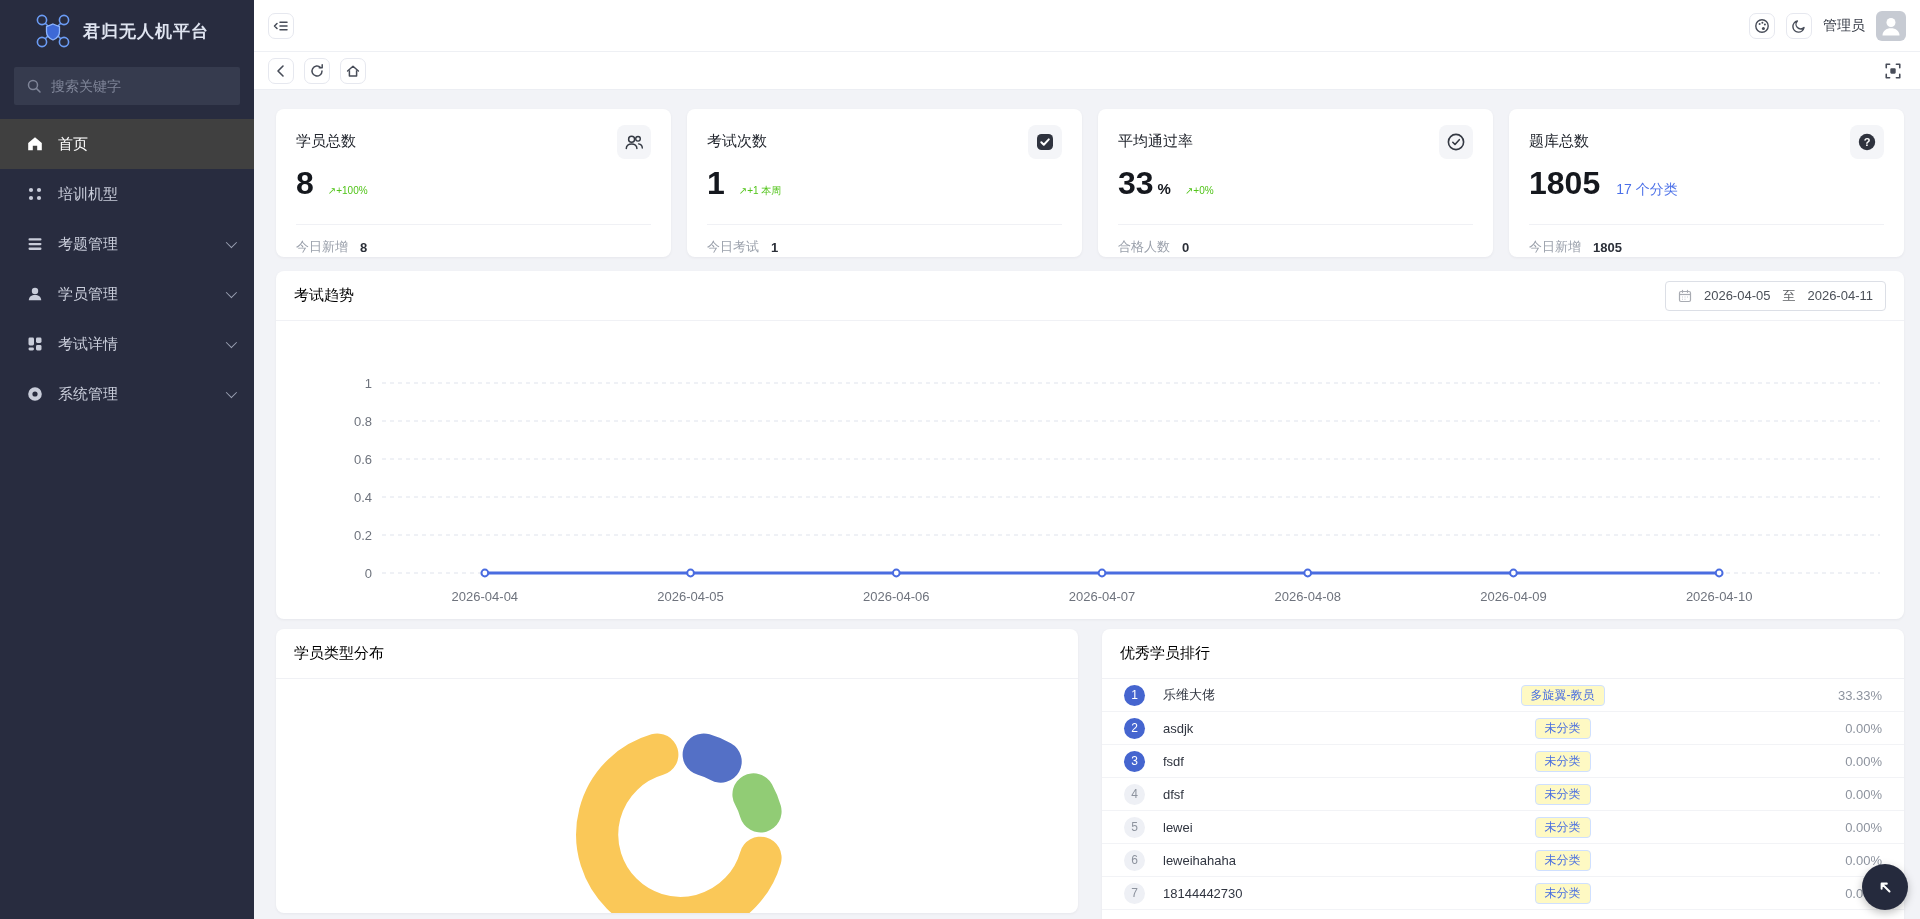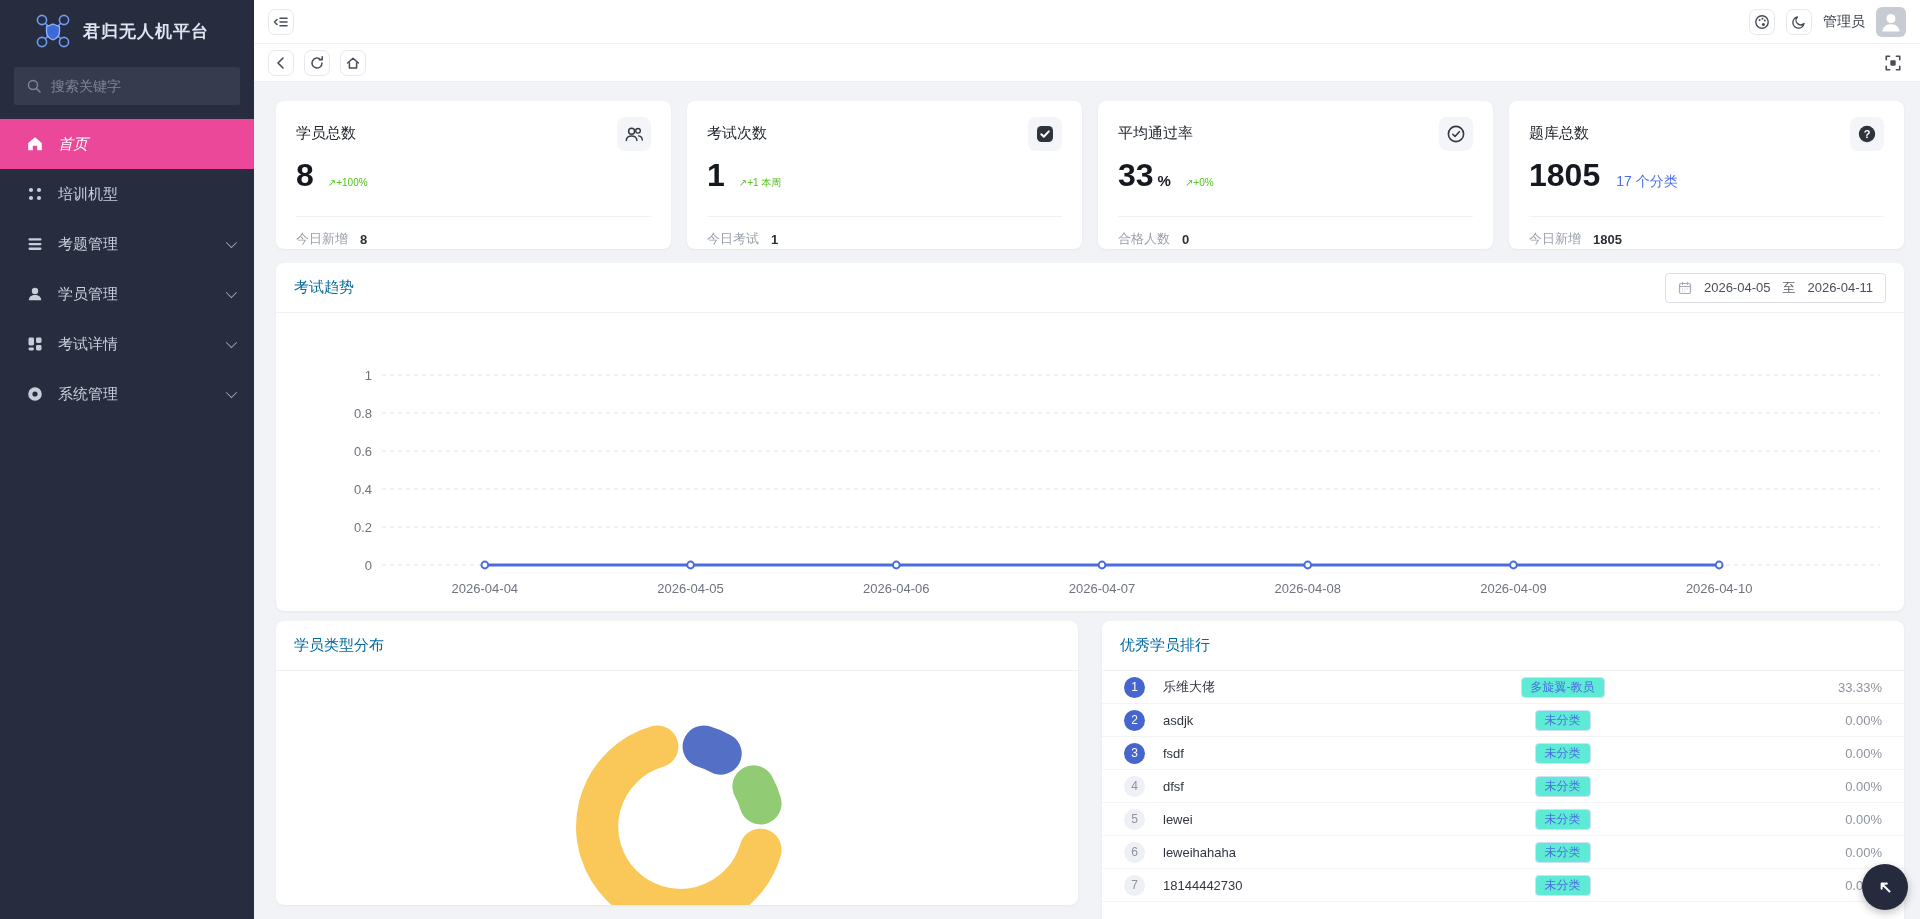--- a/index.html
+++ b/index.html
@@ -9,27 +9,27 @@
 
   
   .sidebar { width:254px; min-width:254px; background:#282c3f; display:flex; flex-direction:column; }
   .logo { display:flex; align-items:center; gap:12px; padding:13px 35px 10px; cursor:pointer; }
   .logo-title { color:#dfe4f0; font-size:17px; font-weight:bold; letter-spacing:1px; white-space:nowrap; }
   .search { margin:8px 14px 14px; height:38px; background:#363b4e; border-radius:2px; display:flex; align-items:center; padding:0 12px; gap:9px; }
   .search input { flex:1; background:transparent; border:none; outline:none; color:#cfd3de; font-size:14px; min-width:0; }
   .search input::placeholder { color:#7f8598; }
   .menu-item { height:50px; display:flex; align-items:center; padding:0 20px 0 26px; color:#c9cdda; font-size:15px; cursor:pointer; }
   .menu-item .mi-label { margin-left:14px; }
-  .menu-item.active { background:#ec4899; color:#ffffff;font-style:italic; }
+  .menu-item.active { background:#404040; color:#ffffff; }
   .menu-item svg { flex:none; }
   .chev { margin-left:auto; width:8px; height:8px; border-right:1.6px solid #9aa0b2; border-bottom:1.6px solid #9aa0b2; transform:rotate(45deg) translateY(-2px); }
 
   
   .main { flex:1; display:flex; flex-direction:column; min-width:0; }
-  .topbar1 { height:44px; background:#fff; border-bottom:1px solid #eef0f4; display:flex; align-items:center; padding:0 14px; }
+  .topbar1 { height:52px; background:#fff; border-bottom:1px solid #eef0f4; display:flex; align-items:center; padding:0 14px; }
   .topbar2 { height:38px; background:#fff; border-bottom:1px solid #eceef3; display:flex; align-items:center; padding:0 14px; gap:10px; }
   .icon-btn { width:26px; height:26px; border:1px solid #e6e8ef; border-radius:7px; background:#fff; color:#474c58; display:flex; align-items:center; justify-content:center; cursor:pointer; flex:none; }
   .tb-right { margin-left:auto; display:flex; align-items:center; gap:11px; }
   .user-name { font-size:14px; color:#383d48; }
   .avatar { width:30px; height:30px; border-radius:6px; background:#c7cbd3; display:flex; align-items:center; justify-content:center; cursor:pointer; }
   .fullscreen-wrap { margin-left:auto; }
 
   .page { flex:1; padding:19px 16px 0 22px; position:relative; overflow:hidden; }
 
   
@@ -45,38 +45,38 @@
   .stat-suffix { font-size:15px; font-weight:bold; color:#15181e; margin-left:4px; }
   .stat-trend { font-size:10px; color:#52c41a; margin-left:14px; }
   .stat-extra { font-size:14px; color:#4a6fe8; margin-left:16px; }
   .stat-foot { border-top:1px solid #f0f1f5; display:flex; gap:12px; align-items:center; padding-top:13px; font-size:13px; }
   .stat-foot-label { color:#9aa0ab; }
   .stat-foot-value { color:#2b2f38; font-weight:bold; }
 
   
   .chart-card { margin-top:14px; height:348px; display:flex; flex-direction:column; }
   .card-head { height:50px; display:flex; align-items:center; justify-content:space-between; padding:0 18px; border-bottom:1px solid #f0f1f5; flex:none; }
-  .card-title { font-size:15px; color:#0369a1; }
+  .card-title { font-size:15px; color:#000000; }
   .date-range { height:30px; border:1px solid #dcdfe6; border-radius:4px; display:flex; align-items:center; gap:12px; padding:0 12px; color:#4b5058; font-size:13px; cursor:pointer; background:#fff; }
   .date-range .sep { color:#606266; }
   .chart-area { flex:1; position:relative; }
   .chart-area svg { position:absolute; inset:0; width:100%; height:100%; }
 
   
   .bottom-row { display:flex; gap:24px; margin-top:10px; }
   .dist-card { flex:1; height:284px; overflow:hidden; display:flex; flex-direction:column; }
   .donut-area { flex:1; position:relative; overflow:hidden; }
   .donut-area svg { position:absolute; inset:0; width:100%; height:100%; }
   .rank-card { flex:1; height:330px; overflow:hidden; }
   .rank-row { height:33px; display:flex; align-items:center; padding:0 22px; border-bottom:1px solid #f2f3f6; }
   .badge { width:21px; height:21px; border-radius:50%; background:#eef0f5; color:#8d939e; font-size:12px; display:flex; align-items:center; justify-content:center; flex:none; }
   .badge.top { background:#4565cf; color:#fff; }
   .rank-name { margin-left:18px; font-size:13px; color:#303540; width:170px; white-space:nowrap; overflow:hidden; }
   .rank-tag-wrap { flex:1; display:flex; justify-content:center; }
-  .rank-tag { font-size:12px; color:#4a6fe0; background:#5eead4; border:1px solid #cfe0ff; border-radius:4px; padding:2px 9px; line-height:15px; }
+  .rank-tag { font-size:12px; color:#4a6fe0; background:#fef9c3; border:1px solid #cfe0ff; border-radius:4px; padding:2px 9px; line-height:15px; }
   .rank-pct { width:90px; text-align:right; font-size:13px; color:#8d939e; }
 
   .fab { position:absolute; right:12px; bottom:9px; width:46px; height:46px; border-radius:50%; background:#252a3d; border:none; display:flex; align-items:center; justify-content:center; cursor:pointer; box-shadow:0 3px 8px rgba(0,0,0,.25); }
 </style>
 </head>
 <body>
 
 <div class="app">
 
   <aside class="sidebar">

